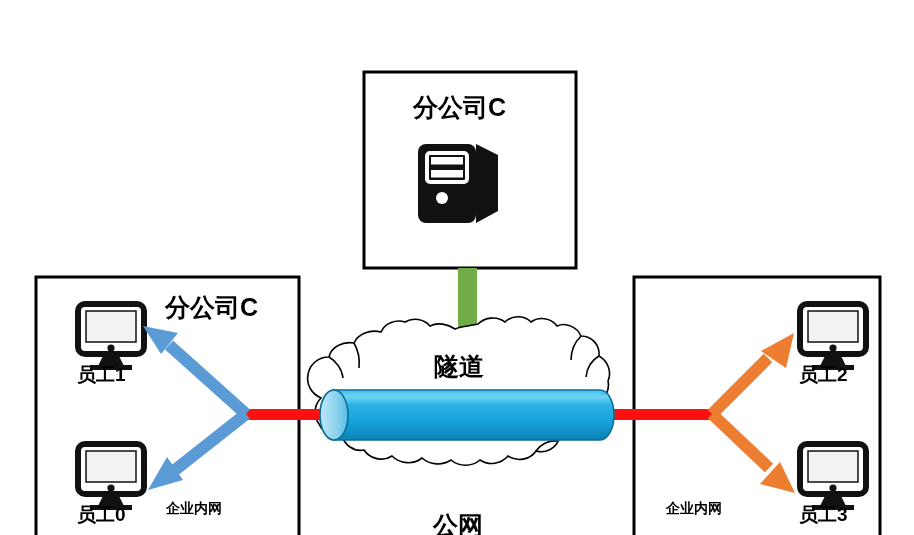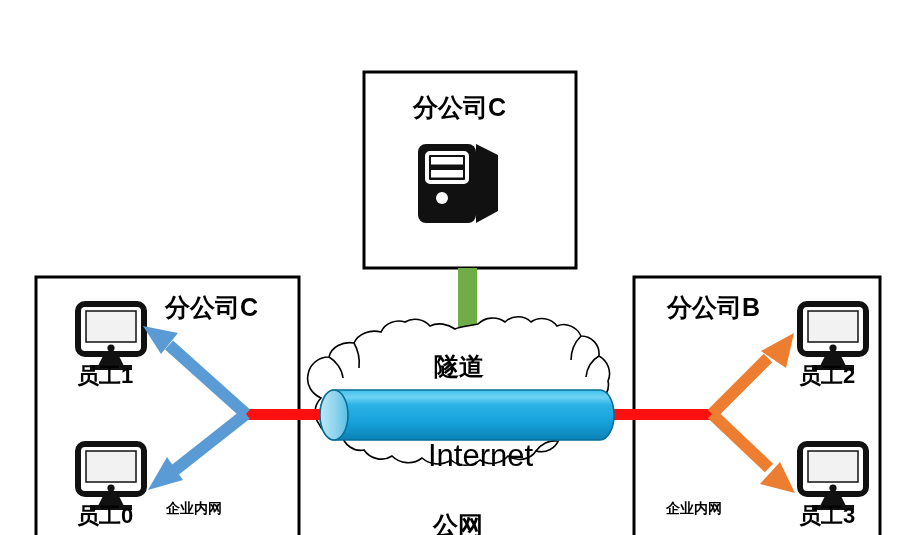--- a/index.html
+++ b/index.html
@@ -29,21 +29,21 @@
     position: absolute;
     color: #000000;
     white-space: nowrap;
     font-weight: bold;
     line-height: 1;
   }
   .label-branch {
     font-size: 25px;
   }
   .label-node {
-    font-size: 22px;
+    font-size: 19px;
   }
   .label-intranet {
     font-size: 14px;
   }
   .label-cloud-top {
     font-size: 25px;
   }
   .label-cloud-bottom {
     font-size: 25px;
   }
@@ -200,22 +200,20 @@
     </g>
   </svg>
 
   <div class="label label-branch" style="left:413px; top:52px;">分公司C</div>
 
   <div class="label label-branch" style="left:165px; top:252px;">分公司C</div>
   <div class="label label-node" style="left:77px; top:322px;">员工1</div>
   <div class="label label-node" style="left:77px; top:462px;">员工0</div>
   <div class="label label-intranet" style="left:166px; top:458px;">企业内网</div>
 
-  <div class="label label-branch" style="left:667px; top:252px;">分公司B</div>
   <div class="label label-node" style="left:799px; top:322px;">员工2</div>
   <div class="label label-node" style="left:799px; top:462px;text-align:right;">员工3</div>
   <div class="label label-intranet" style="left:666px; top:458px;">企业内网</div>
 
   <div class="label label-cloud-top" style="left:434px; top:311px;">隧道</div>
-  <div class="label label-internet" style="left:428px; top:397px;">Internet</div>
   <div class="label label-cloud-bottom" style="left:433px; top:470px;text-align:right;">公网</div>
 
 </div>
 
 </body></html>

